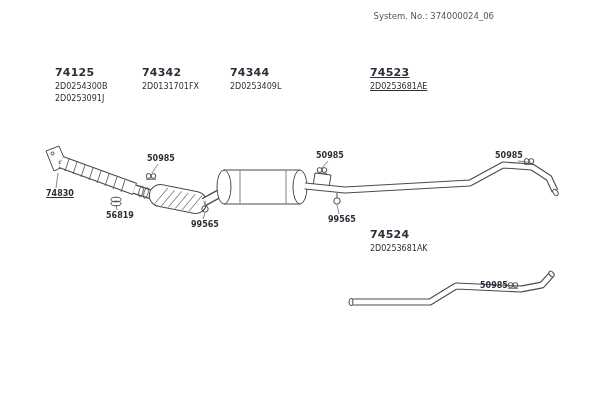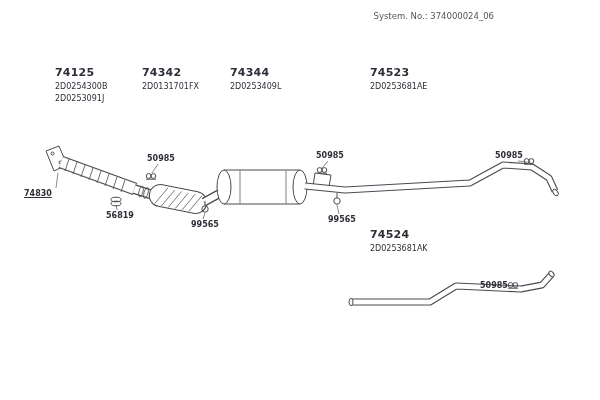--- a/index.html
+++ b/index.html
@@ -146,31 +146,31 @@
   <div class="group" style="left:142px; top:66px;">
     <div class="num">74342</div>
     <div class="code">2D0131701FX</div>
   </div>
 
   <div class="group" style="left:230px; top:66px;">
     <div class="num">74344</div>
     <div class="code">2D0253409L</div>
   </div>
 
-  <div class="group" style="left:370px; top:66px;">
+  <div class="group" style="left:370px; top:66px;text-decoration:underline;">
     <div class="num">74523</div>
     <div class="code">2D0253681AE</div>
   </div>
 
   <div class="group" style="left:370px; top:228px;">
     <div class="num">74524</div>
     <div class="code">2D0253681AK</div>
   </div>
 
-  <div class="callout" style="left:24px;  top:189px;text-decoration:underline;">74830</div>
+  <div class="callout" style="left:46px;  top:189px;text-decoration:underline;">74830</div>
   <div class="callout" style="left:106px; top:211px;">56819</div>
   <div class="callout" style="left:147px; top:154px;">50985</div>
   <div class="callout" style="left:191px; top:220px;">99565</div>
   <div class="callout" style="left:316px; top:151px;">50985</div>
   <div class="callout" style="left:328px; top:215px;">99565</div>
   <div class="callout" style="left:495px; top:151px;">50985</div>
   <div class="callout" style="left:480px; top:281px;">50985</div>
 
 </div>
 

